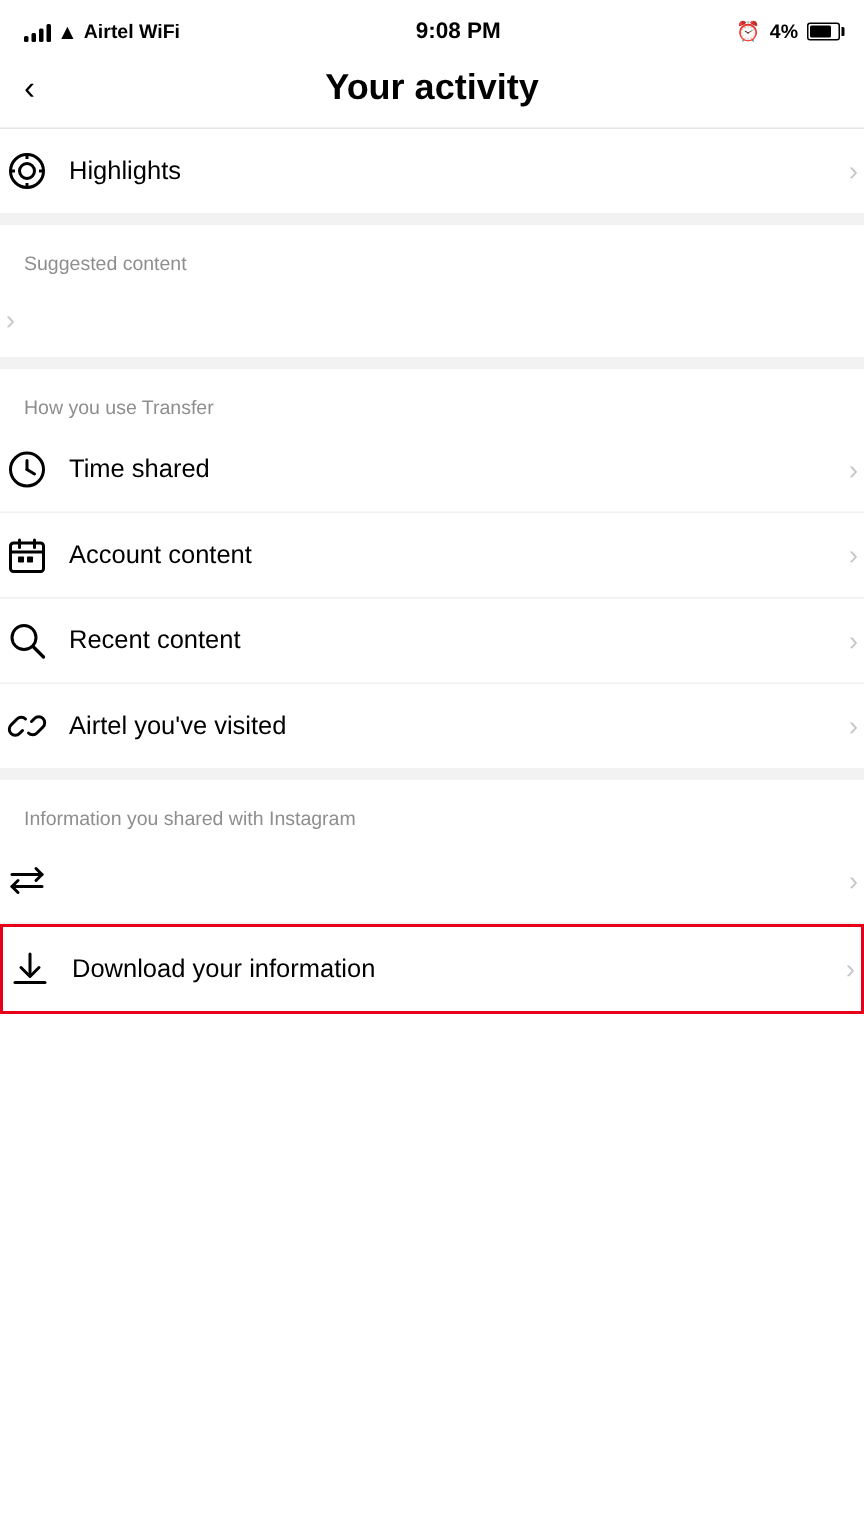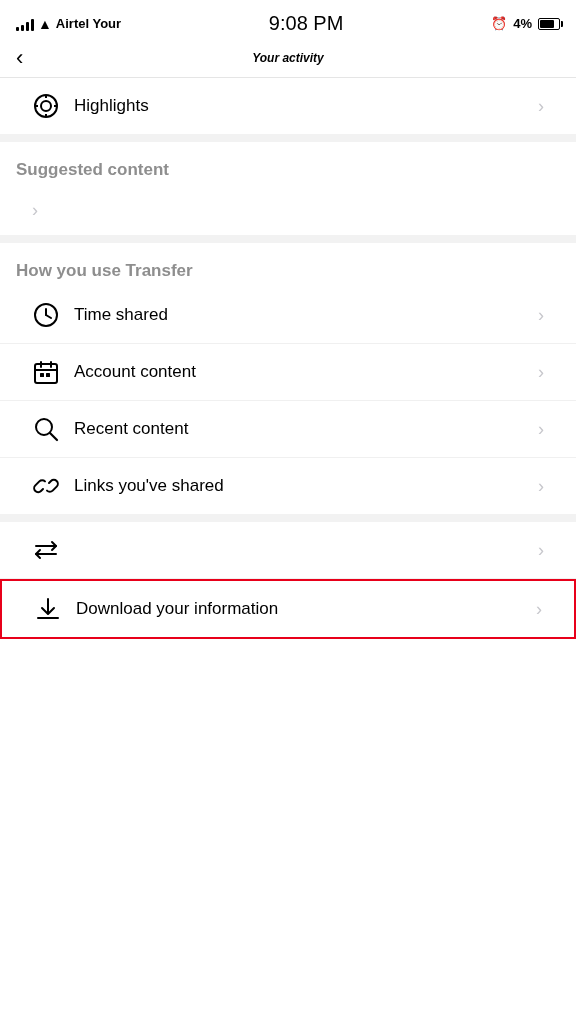--- a/index.html
+++ b/index.html
@@ -76,49 +76,48 @@
     }
     .back-arrow {
       position: absolute;
       left: 16px;
       font-size: 22px;
       color: #000;
       cursor: pointer;
       font-weight: 300;
     }
     .header-title {
-      font-size: 12px;
+      font-size: 24px;
       font-weight: 700;
       color: #000;
-      font-style: italic;
     }
 
     
     .section {
       background: #fff;
       margin-bottom: 0;
     }
 
     .section-divider {
       height: 8px;
       background: #f2f2f2;
     }
 
     .section-label {
       padding: 18px 16px 6px;
-      font-size: 17px;
+      font-size: 13px;
       color: #8e8e8e;
-      font-weight: 700;
+      font-weight: 400;
     }
 
     .menu-item {
       display: flex;
       align-items: center;
       justify-content: space-between;
-      padding: 14px 32px;
+      padding: 14px 4px;
       border-bottom: 1px solid #f0f0f0;
       cursor: pointer;
     }
     .menu-item:last-child {
       border-bottom: none;
     }
     .menu-item-left {
       display: flex;
       align-items: center;
       gap: 14px;
@@ -151,23 +150,23 @@
 
 <div class="status-bar">
   <div class="status-left">
     <div class="signal-bars">
       <span></span>
         <span></span>
         <span></span>
         <span></span>
     </div>
     <span class="wifi-icon">▲</span>
-    <span>Airtel Your</span>
-  </div>
-  <div class="status-center" style="font-size:20px;font-weight:400;">9:08 PM</div>
+    <span>Airtel WiFi</span>
+  </div>
+  <div class="status-center" style="font-size:15px;font-weight:700;">9:08 PM</div>
   <div class="status-right">
     <span style="font-size:13px;">⏰</span>
     <span>4%</span>
     <div class="battery-container">
       <div class="battery-box">
         <div class="battery-fill"></div>
       </div>
     </div>
   </div>
 </div>
@@ -256,29 +255,30 @@
 
   <div class="menu-item">
     <div class="menu-item-left">
       <div class="menu-icon">
         <svg viewBox="0 0 26 26" fill="none" xmlns="http://www.w3.org/2000/svg">
 
           <path d="M10 16l-2 2a4 4 0 0 1-5.657-5.657l4-4a4 4 0 0 1 5.657 0" stroke="#000" stroke-width="2" stroke-linecap="round"></path>
           <path d="M16 10l2-2a4 4 0 0 1 5.657 5.657l-4 4a4 4 0 0 1-5.657 0" stroke="#000" stroke-width="2" stroke-linecap="round"></path>
         </svg>
       </div>
-      <span class="menu-label">Links you've shared</span>
+      <span class="menu-label">Airtel you've visited</span>
     </div>
     <span class="chevron">›</span>
   </div>
 </div>
 
 <div class="section-divider"></div>
 
 <div class="section">
+  <div class="section-label">Information you shared with Instagram</div>
 
   <div class="menu-item">
     <div class="menu-item-left">
       <div class="menu-icon">
         <svg viewBox="0 0 26 26" fill="none" xmlns="http://www.w3.org/2000/svg">
           <line x1="3" y1="9" x2="23" y2="9" stroke="#000" stroke-width="2" stroke-linecap="round"></line>
           <polyline points="19,5 23,9 19,13" stroke="#000" stroke-width="2" stroke-linecap="round" stroke-linejoin="round" fill="none"></polyline>
           <line x1="23" y1="17" x2="3" y2="17" stroke="#000" stroke-width="2" stroke-linecap="round"></line>
           <polyline points="7,13 3,17 7,21" stroke="#000" stroke-width="2" stroke-linecap="round" stroke-linejoin="round" fill="none"></polyline>
         </svg>

